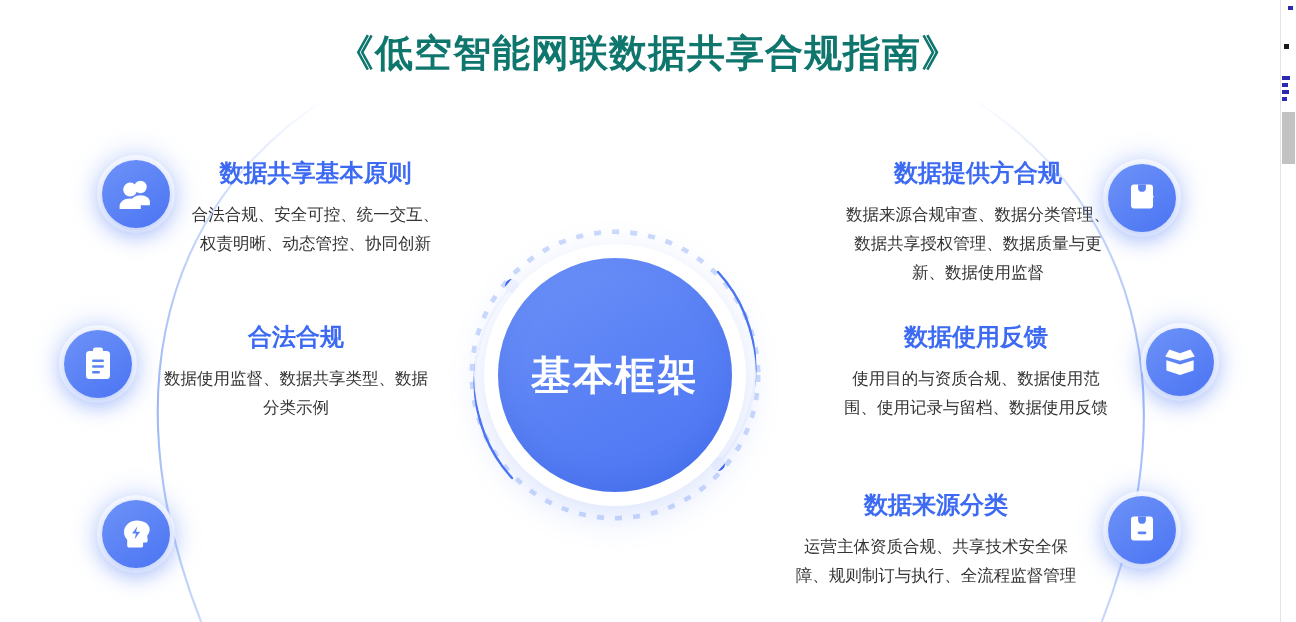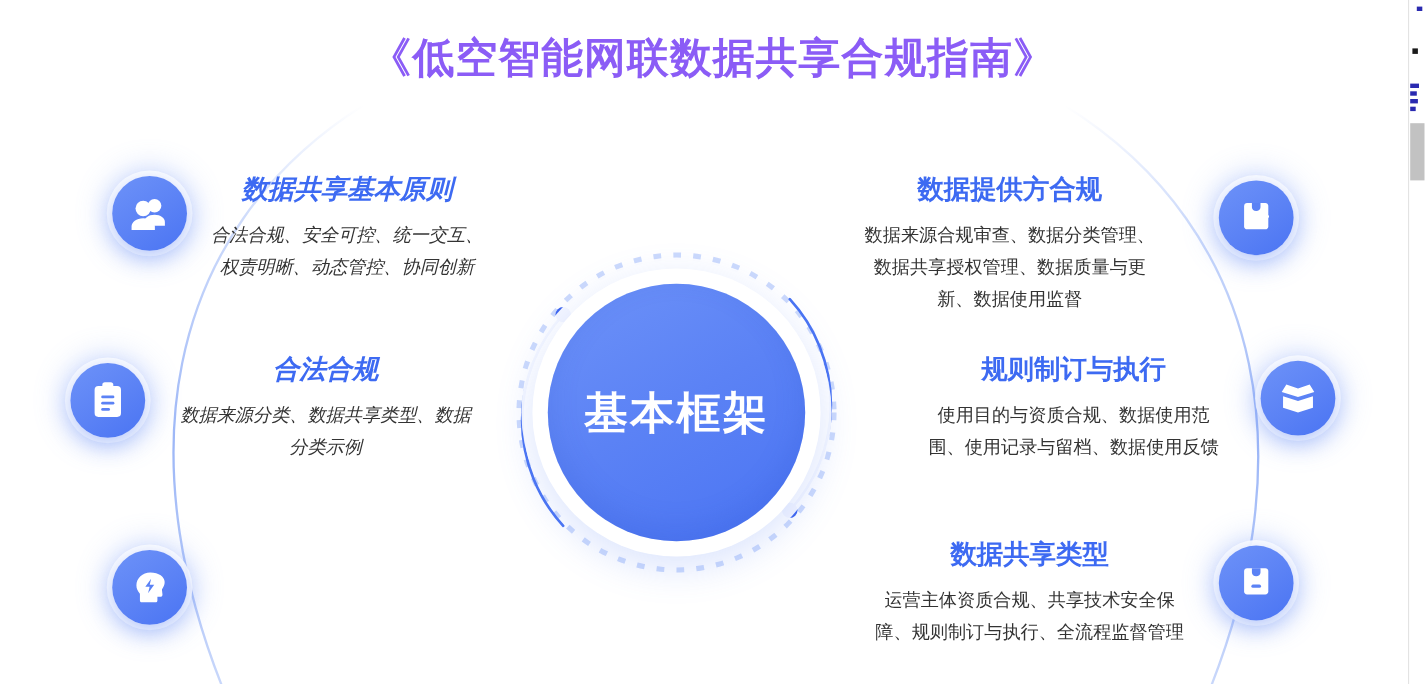--- a/index.html
+++ b/index.html
@@ -25,21 +25,21 @@
   }
 
   
   .title{
     position:absolute;
     left:0;top:30px;
     width:1296px;
     text-align:center;
     font-size:38px;
     font-weight:bold;
-    color:#8b5cf6;
+    color:#0f766e;
     letter-spacing:1px;
     line-height:1.25;
     white-space:nowrap;
   }
 
   
   .hub{
     position:absolute;
     left:498px;top:258px;
     width:234px;height:234px;text-align:center;
@@ -81,21 +81,21 @@
     display:flex;align-items:center;justify-content:center;
     box-shadow:0 6px 20px rgba(91,130,245,.45),
                0 0 0 5px rgba(255,255,255,.9),
                0 0 26px 8px rgba(120,155,248,.30);
     z-index:3;
   }
   .node-icon svg{display:block;}
 
   
   .node-text{position:absolute;z-index:2;}
-  .node-text.left{text-align:center;font-style:italic;}
+  .node-text.left{text-align:center;}
   .node-text.right{text-align:center;}
   .node-head{
     font-size:24px;
     font-weight:bold;
     color:#3d6af2;
     line-height:1.25;
     margin:0 0 8px 0;
     white-space:nowrap;
   }
   .node-body{
@@ -196,21 +196,21 @@
         <g fill="#5b82f5">
           <rect x="9" y="12.5" width="12" height="2.6" rx="1.3"></rect>
           <rect x="9" y="18.2" width="12" height="2.6" rx="1.3"></rect>
           <rect x="9" y="23.9" width="8" height="2.6" rx="1.3"></rect>
         </g>
       </svg>
     </span>
   </div>
   <div class="node-text left" style="left:146px;top:322px;width:300px;">
     <p class="node-head">合法合规</p>
-    <p class="node-body">数据来源分类、数据共享类型、数据分类示例</p>
+    <p class="node-body">数据使用监督、数据共享类型、数据分类示例</p>
   </div>
 
   <div class="node-icon" style="left:102px;top:500px;">
     <span>
       <svg width="34" height="32" viewBox="0 0 34 32" fill="#ffffff">
         <path d="M17.6 2.4C10.6 2.4 5 7.6 5 14.1c0 3 1.2 5.6 3.2 7.6v6.1c0 1 .8 1.8 1.8 1.8h12.3c1 0 1.8-.8 1.8-1.8v-3.2h2.6c1.2 0 2.1-1 2-2.2l-.5-4.6c1.6-1.9 2.5-4.2 2.5-6.6 0-4.8-5.2-8.8-13.1-8.8z"></path>
         <path d="M18.4 8.2l-5.3 7.3h3.9l-1.4 5.8 5.6-7.6h-4.1z" fill="#5b82f5"></path>
       </svg>
     </span>
   </div>
@@ -220,50 +220,50 @@
   <div class="node-icon" style="left:1108px;top:164px;">
     <span>
       <svg width="32" height="32" viewBox="0 0 32 32" fill="#ffffff">
         <path d="M5 5.2c0-1.5 1.2-2.7 2.7-2.7h16.6c1.5 0 2.7 1.2 2.7 2.7v18.6c0 1.5-1.2 2.7-2.7 2.7H7.7C6.2 26.5 5 25.3 5 23.8V5.2z"></path>
         <path d="M12.1 2.5h7.8v3.9c0 1.9-1.7 3.4-3.9 3.4s-3.9-1.5-3.9-3.4V2.5z" fill="#5b82f5"></path>
         <path d="M12.6 20.1l4.1 4.2 9.3-9.5" fill="none" stroke="#ffffff" stroke-width="3.3" stroke-linecap="round" stroke-linejoin="round"></path>
         <path d="M12.6 20.1l4.1 4.2 9.3-9.5" fill="none" stroke="#5b82f5" stroke-width="1.6" stroke-linecap="round" stroke-linejoin="round" opacity="0"></path>
       </svg>
     </span>
   </div>
-  <div class="node-text right" style="left:768px;top:158px;width:300px;text-align:center;">
+  <div class="node-text right" style="left:828px;top:158px;width:300px;text-align:center;">
     <p class="node-head">数据提供方合规</p>
     <p class="node-body">数据来源合规审查、数据分类管理、数据共享授权管理、数据质量与更新、数据使用监督</p>
   </div>
 
   <div class="node-icon" style="left:1146px;top:328px;">
     <span>
       <svg width="36" height="30" viewBox="0 0 36 30" fill="#ffffff">
         <path d="M18 13.8L3.2 9.4 7.4 2.6 18 6.2 28.6 2.6 32.8 9.4z"></path>
         <path d="M4.4 13.2l13.6 4.3v10.6L4.4 23.6z"></path>
         <path d="M31.6 13.2L18 17.5v10.6l13.6-4.5z"></path>
       </svg>
     </span>
   </div>
   <div class="node-text right" style="left:826px;top:322px;width:300px;">
-    <p class="node-head">规则制订与执行</p>
+    <p class="node-head">数据使用反馈</p>
     <p class="node-body">使用目的与资质合规、数据使用范围、使用记录与留档、数据使用反馈</p>
   </div>
 
   <div class="node-icon" style="left:1108px;top:496px;">
     <span>
       <svg width="32" height="32" viewBox="0 0 32 32" fill="#ffffff">
         <path d="M5 5.2c0-1.5 1.2-2.7 2.7-2.7h16.6c1.5 0 2.7 1.2 2.7 2.7v18.6c0 1.5-1.2 2.7-2.7 2.7H7.7C6.2 26.5 5 25.3 5 23.8V5.2z"></path>
         <path d="M12.1 2.5h7.8v3.9c0 1.9-1.7 3.4-3.9 3.4s-3.9-1.5-3.9-3.4V2.5z" fill="#5b82f5"></path>
         <rect x="11.6" y="17.4" width="8.8" height="2.9" rx="1.45" fill="#5b82f5"></rect>
       </svg>
     </span>
   </div>
   <div class="node-text right" style="left:782px;top:490px;width:308px;">
-    <p class="node-head">数据共享类型</p>
+    <p class="node-head">数据来源分类</p>
     <p class="node-body">运营主体资质合规、共享技术安全保障、规则制订与执行、全流程监督管理</p>
   </div>
 
   <div class="scrollbar"></div>
   <div class="scrollbar-thumb"></div>
   <div class="scrollbar-marks">
     <span class="mark" style="left:6px;top:2px;width:5px;height:4px;"></span>
     <span class="mark" style="left:2px;top:40px;width:5px;height:5px;background:#1a1a1a;"></span>
     <span class="mark" style="left:0px;top:72px;width:8px;height:4px;"></span>
     <span class="mark" style="left:0px;top:79px;width:6px;height:4px;"></span>

